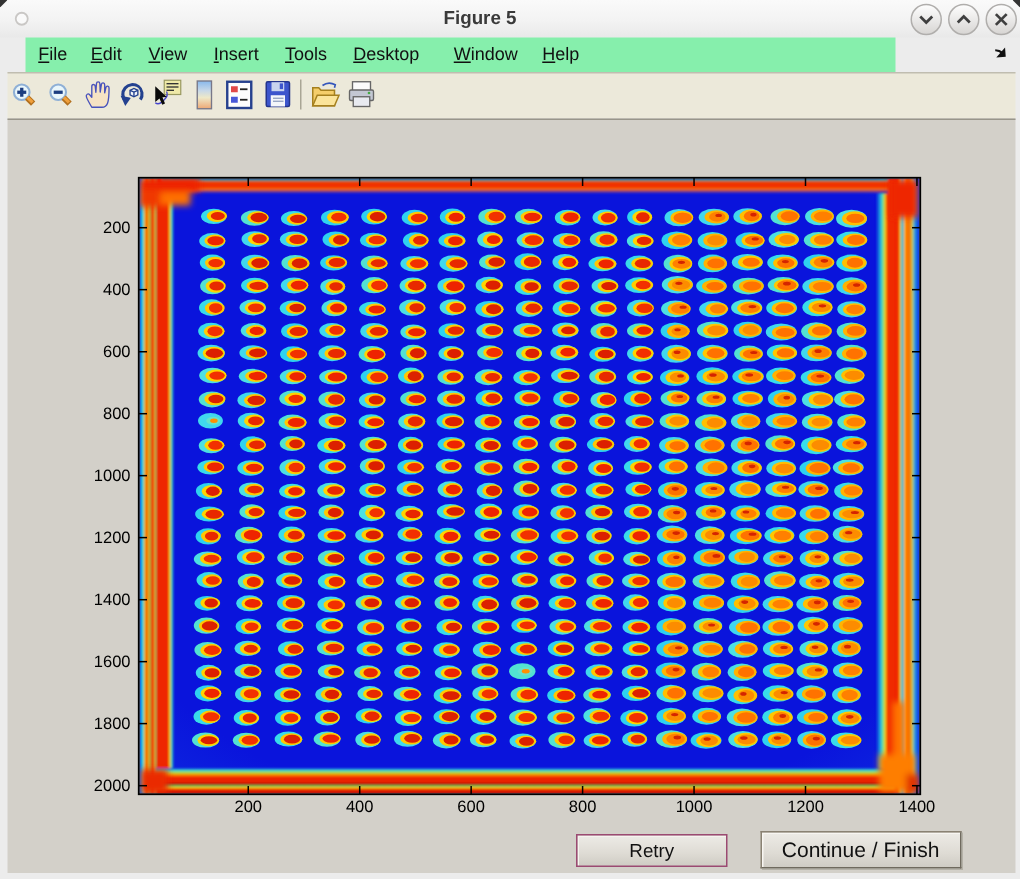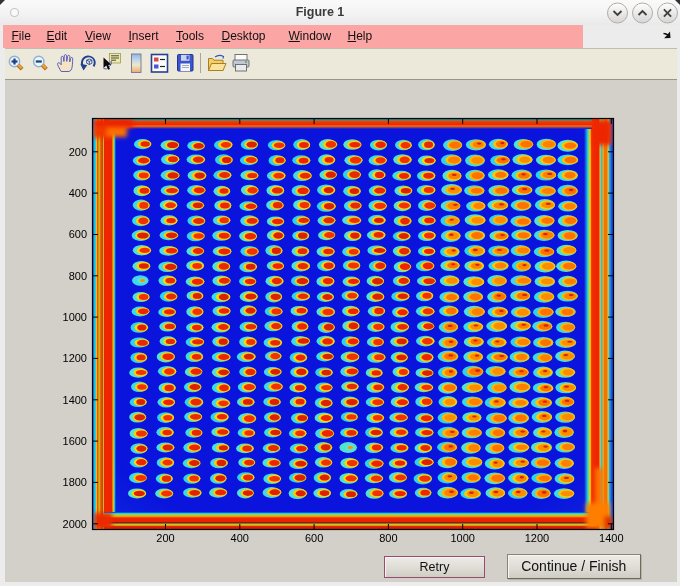--- a/index.html
+++ b/index.html
@@ -1,40 +1,40 @@
 <!DOCTYPE html>
 <html><head><meta charset="utf-8"><style>
 *{margin:0;padding:0;box-sizing:border-box}
 body{width:680px;height:586px;position:relative;overflow:hidden;background:#ececec;
  font-family:"Liberation Sans",sans-serif}
 #titlebar{position:absolute;left:0;top:0;width:680px;height:25px;
  background:linear-gradient(#fafafa,#f3f3f3 55%,#e9e9e9);}
 #title{position:absolute;left:0;top:0;width:640px;text-align:center;line-height:25px;
  font-size:12.5px;font-weight:bold;color:#3a3a3a}
-#menubar{position:absolute;left:3px;top:25px;width:580px;height:23px;background:#fca5a5;
+#menubar{position:absolute;left:17px;top:25px;width:580px;height:23px;background:#86efac;
  font-size:12px;color:#111}
 #toolbar{position:absolute;left:5px;top:48px;width:672px;height:30.5px;background:#ece9da;
  border-top:1px solid #c0bdb0}
 #client{position:absolute;left:5px;top:79px;width:672px;height:503px;background:#d3d0c9;
  border-top:1px solid #98958a}
 .btn{position:absolute;font-size:14px;color:#111;text-align:center;
  background:linear-gradient(#edebe6,#dedbd4 60%,#cfccc4)}
 #retry{left:384px;top:556px;width:101px;height:22px;line-height:21px;
  border:1.5px solid #9b4a72;box-shadow:inset 1px 1px 0 #f6f4f0;font-size:12.5px}
 #cont{left:506.5px;top:554px;width:134.5px;height:24.5px;line-height:23px;
  border:1px solid #8a8273;border-right-color:#6f6a5e;border-bottom-color:#6f6a5e;
  box-shadow:inset 1px 1px 0 #f8f6f2, 1px 1px 0 #b5b2a8}
 #corner-l,#corner-r{position:absolute;top:0;width:5px;height:5px;background:#333}
 #corner-l{left:0;clip-path:polygon(0 0,100% 0,0 100%)}
 #corner-r{right:0;clip-path:polygon(0 0,100% 0,100% 100%)}
 svg{position:absolute;left:0;top:0}
 </style></head>
 <body>
 <div id="titlebar"></div>
-<div id="title">Figure 1</div>
+<div id="title">Figure 5</div>
 <div id="menubar">
     <span style="position:absolute;left:8.5px;top:4px"><span style="text-decoration:underline">F</span>ile</span>
     <span style="position:absolute;left:43.5px;top:4px"><span style="text-decoration:underline">E</span>dit</span>
     <span style="position:absolute;left:82px;top:4px"><span style="text-decoration:underline">V</span>iew</span>
     <span style="position:absolute;left:125.5px;top:4px"><span style="text-decoration:underline">I</span>nsert</span>
     <span style="position:absolute;left:173px;top:4px"><span style="text-decoration:underline">T</span>ools</span>
     <span style="position:absolute;left:218.5px;top:4px"><span style="text-decoration:underline">D</span>esktop</span>
     <span style="position:absolute;left:285.5px;top:4px"><span style="text-decoration:underline">W</span>indow</span>
     <span style="position:absolute;left:344.5px;top:4px"><span style="text-decoration:underline">H</span>elp</span>
   </div>

